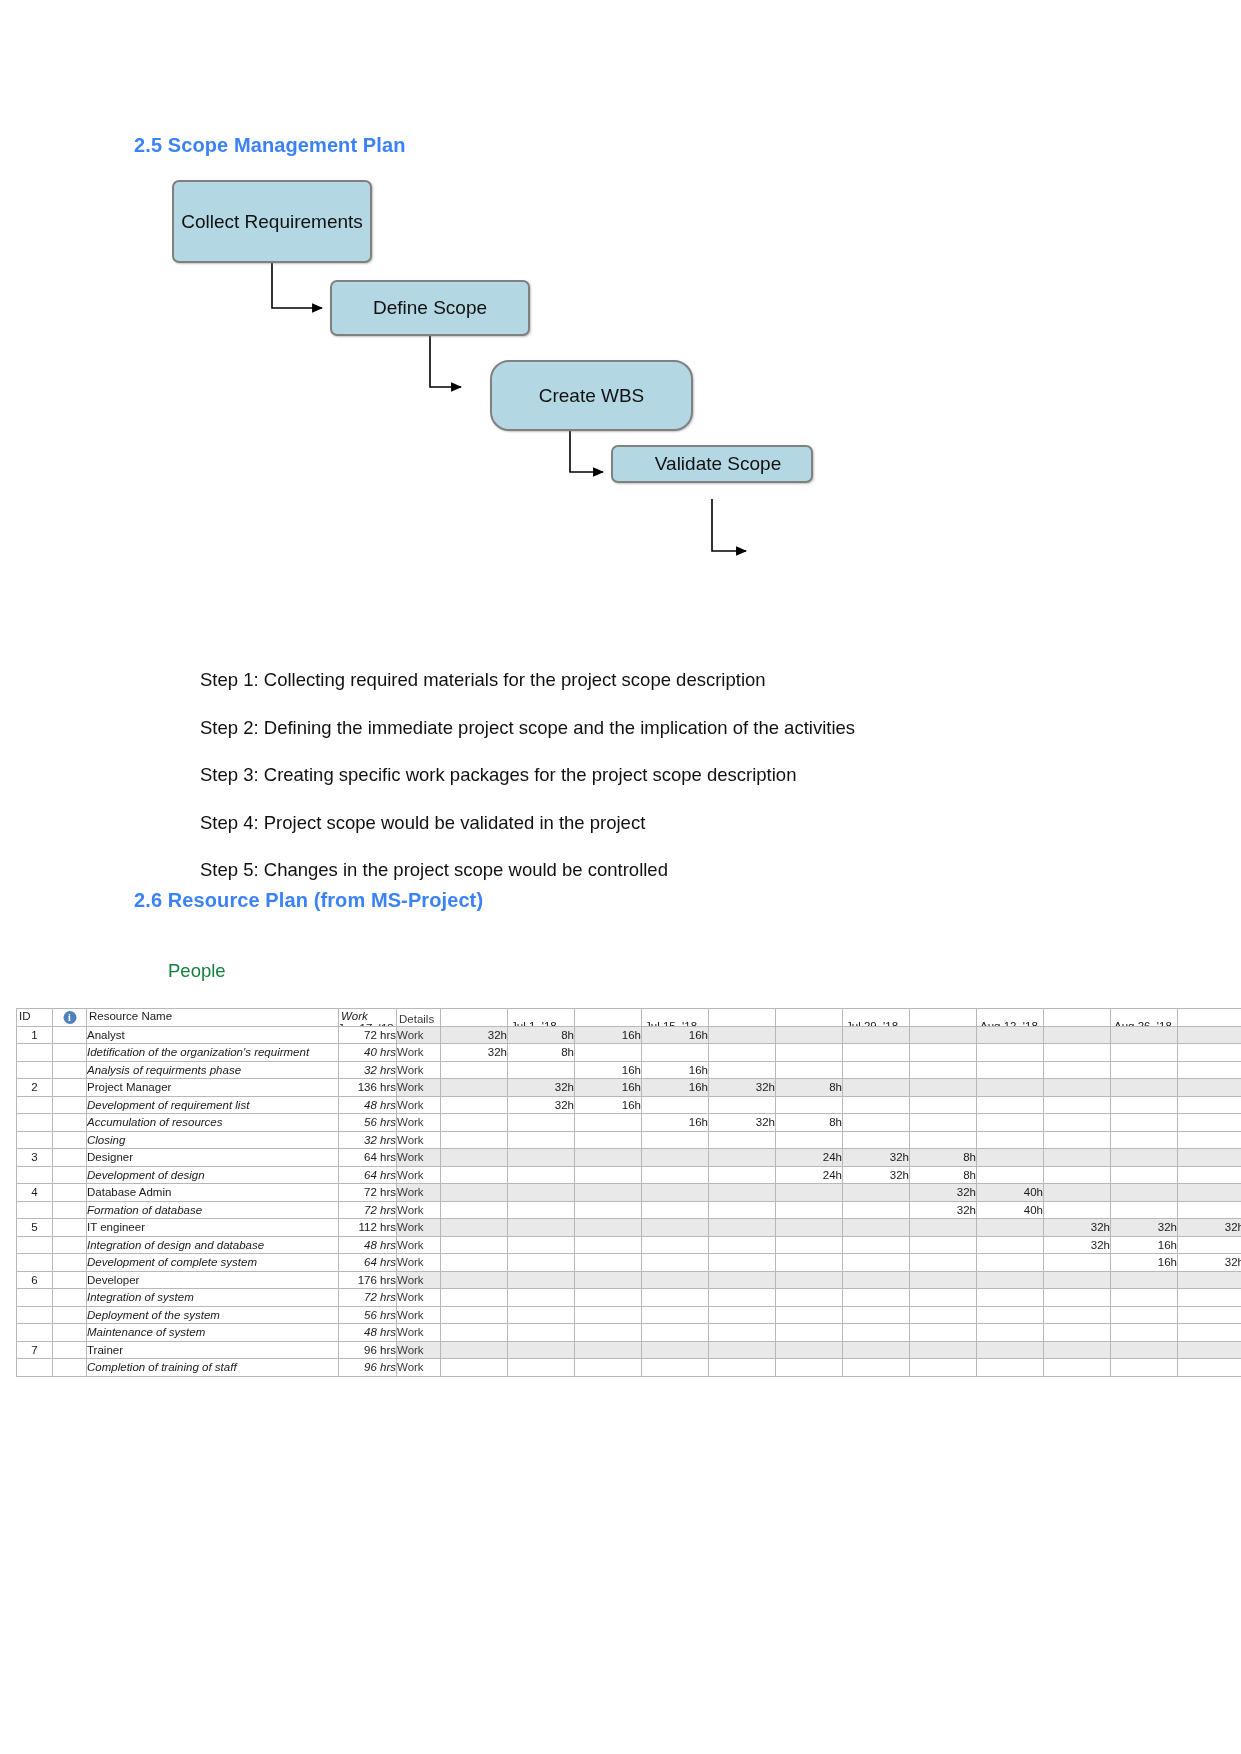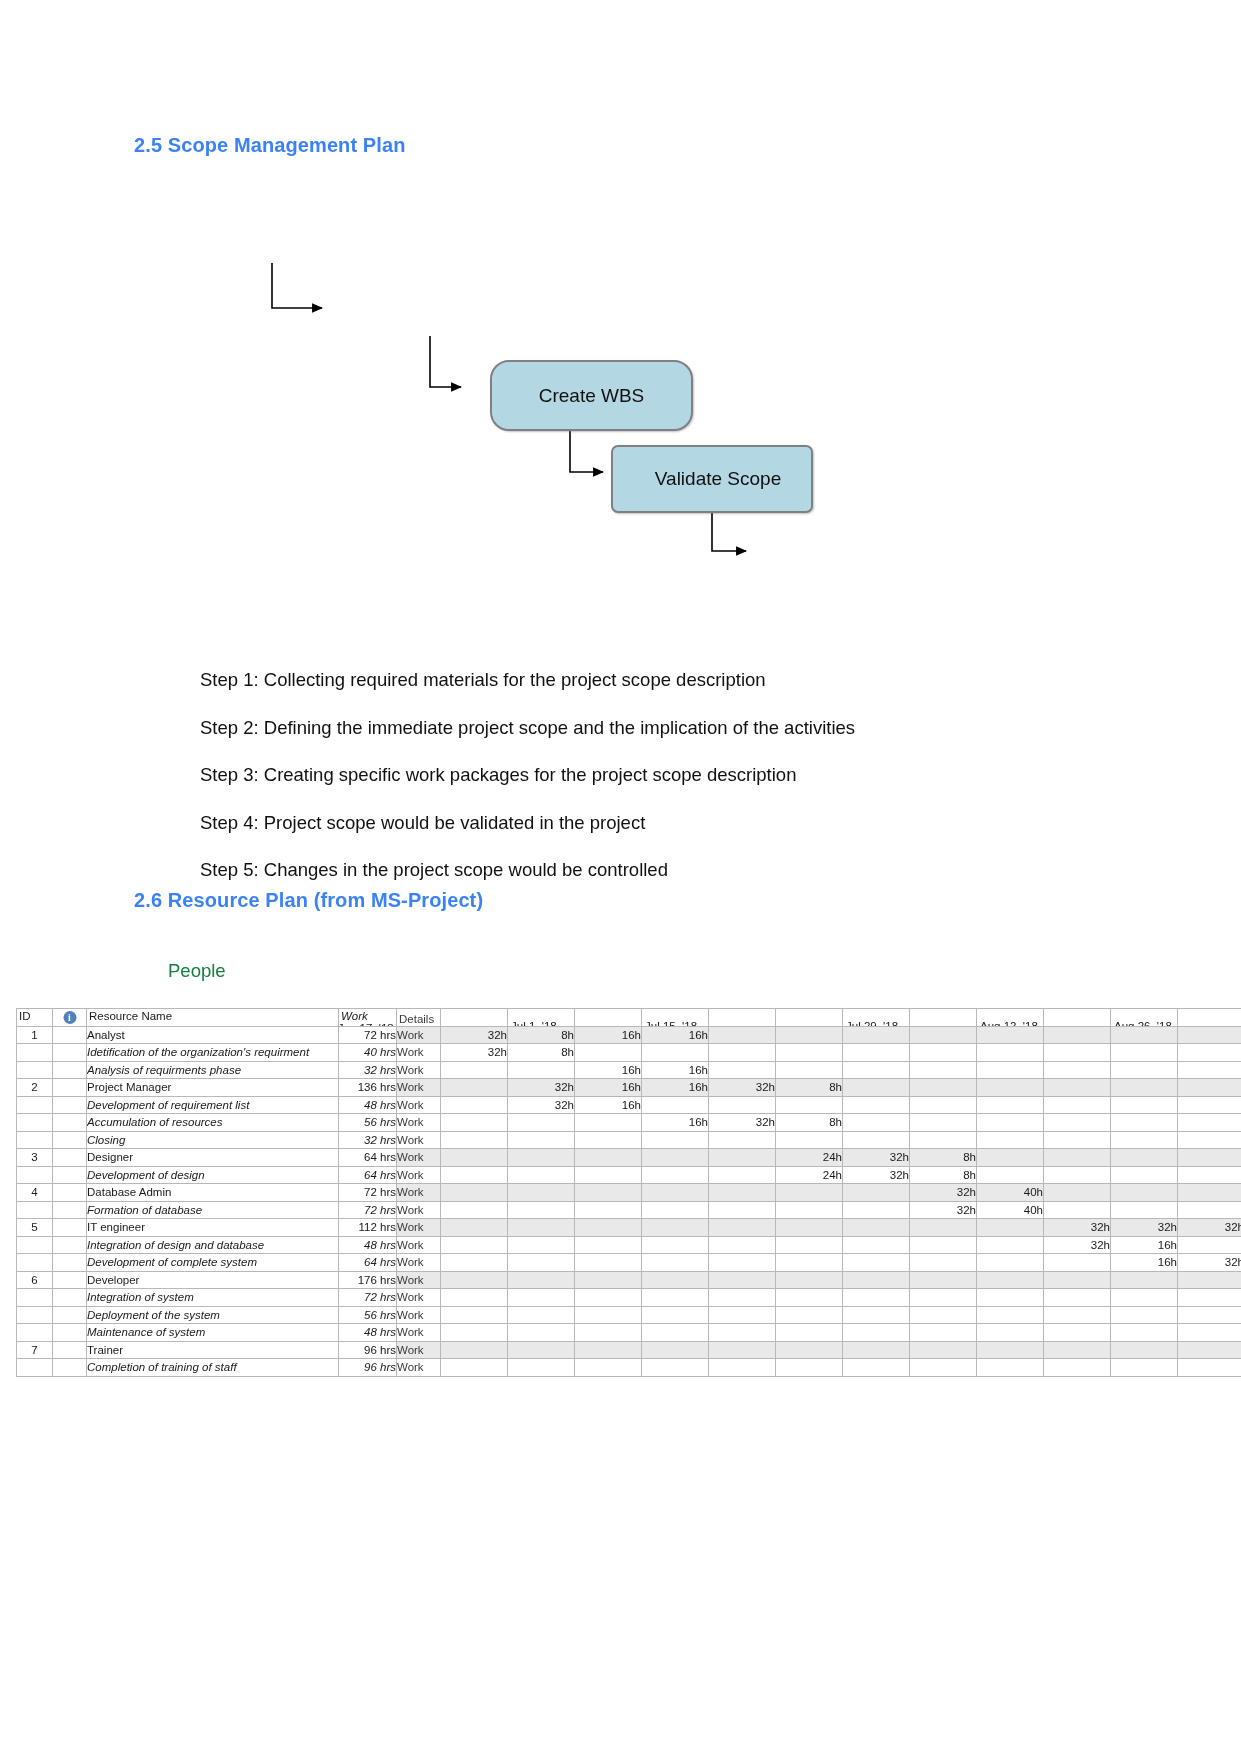--- a/index.html
+++ b/index.html
@@ -48,21 +48,21 @@
     align-items: center;
     justify-content: center;
     font-family: "Liberation Sans", sans-serif;
     font-size: 19px;
     color: #111111;
     box-shadow: 1px 1px 2px rgba(120,120,120,0.45);
   }
   #box-collect   { left: 172px; top: 180px; width: 200px; height: 83px; }
   #box-define    { left: 330px; top: 280px; width: 200px; height: 56px; }
   #box-wbs       { left: 490px; top: 360px; width: 203px; height: 71px; border-radius: 19px; }
-  #box-validate  { left: 611px; top: 445px; width: 202px; height: 68px; padding-left: 12px; }
+  #box-validate  { left: 611px; top: 445px; width: 202px; height: 38px; padding-left: 12px; }
   #box-control   { left: 754px; top: 520px; width: 202px; height: 61px; }
 
   #flow-arrows {
     position: absolute;
     left: 0; top: 0;
     width: 1241px; height: 640px;
   }
 
   
   .step-line {
@@ -190,20 +190,22 @@
 
     <path d="M 272 263 L 272 308 L 322 308" stroke="#000000" stroke-width="1.6" fill="none" marker-end="url(#arrowhead)"></path>
 
     <path d="M 430 336 L 430 387 L 461 387" stroke="#000000" stroke-width="1.6" fill="none" marker-end="url(#arrowhead)"></path>
 
     <path d="M 570 414 L 570 472 L 603 472" stroke="#000000" stroke-width="1.6" fill="none" marker-end="url(#arrowhead)"></path>
 
     <path d="M 712 499 L 712 551 L 746 551" stroke="#000000" stroke-width="1.6" fill="none" marker-end="url(#arrowhead)"></path>
   </svg>
 
+  <div class="flow-box" id="box-collect">Collect Requirements</div>
+  <div class="flow-box" id="box-define">Define Scope</div>
   <div class="flow-box" id="box-wbs">Create WBS</div>
   <div class="flow-box" id="box-validate">Validate Scope</div>
 </div>
 
 <div class="step-line" id="step-1">Step 1: Collecting required materials for the project scope description</div>
 <div class="step-line" id="step-2">Step 2: Defining the immediate project scope and the implication of the activities</div>
 <div class="step-line" id="step-3">Step 3: Creating specific work packages for the project scope description</div>
 <div class="step-line" id="step-4">Step 4: Project scope would be validated in the project</div>
 <div class="step-line" id="step-5">Step 5: Changes in the project scope would be controlled</div>
 

